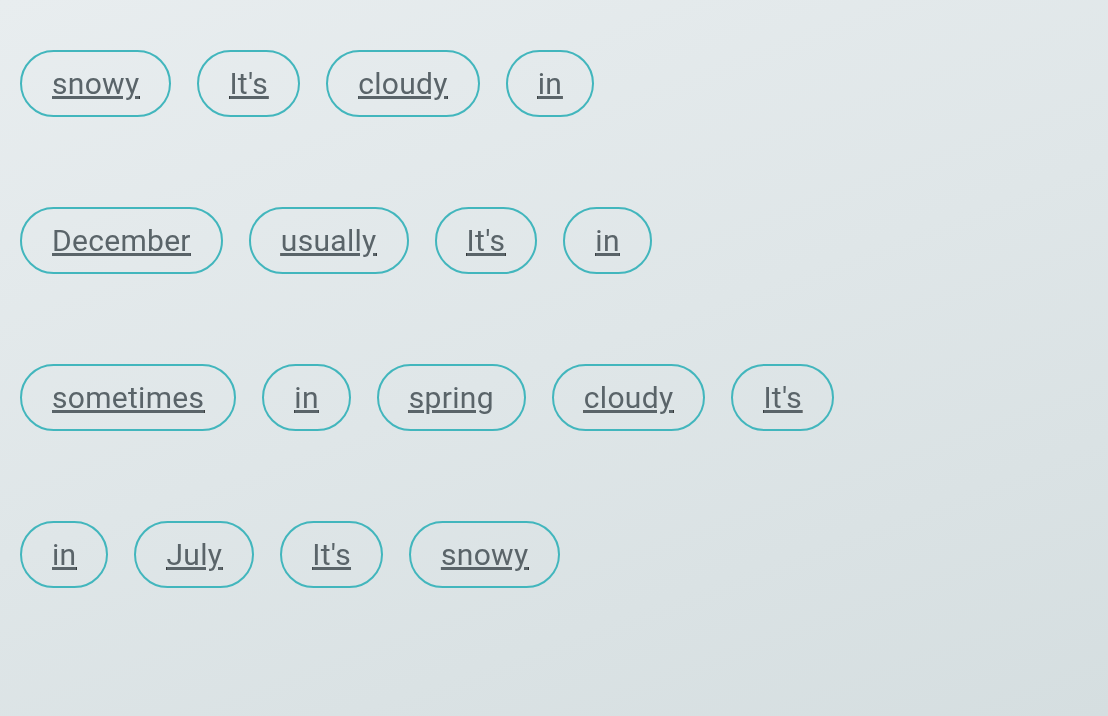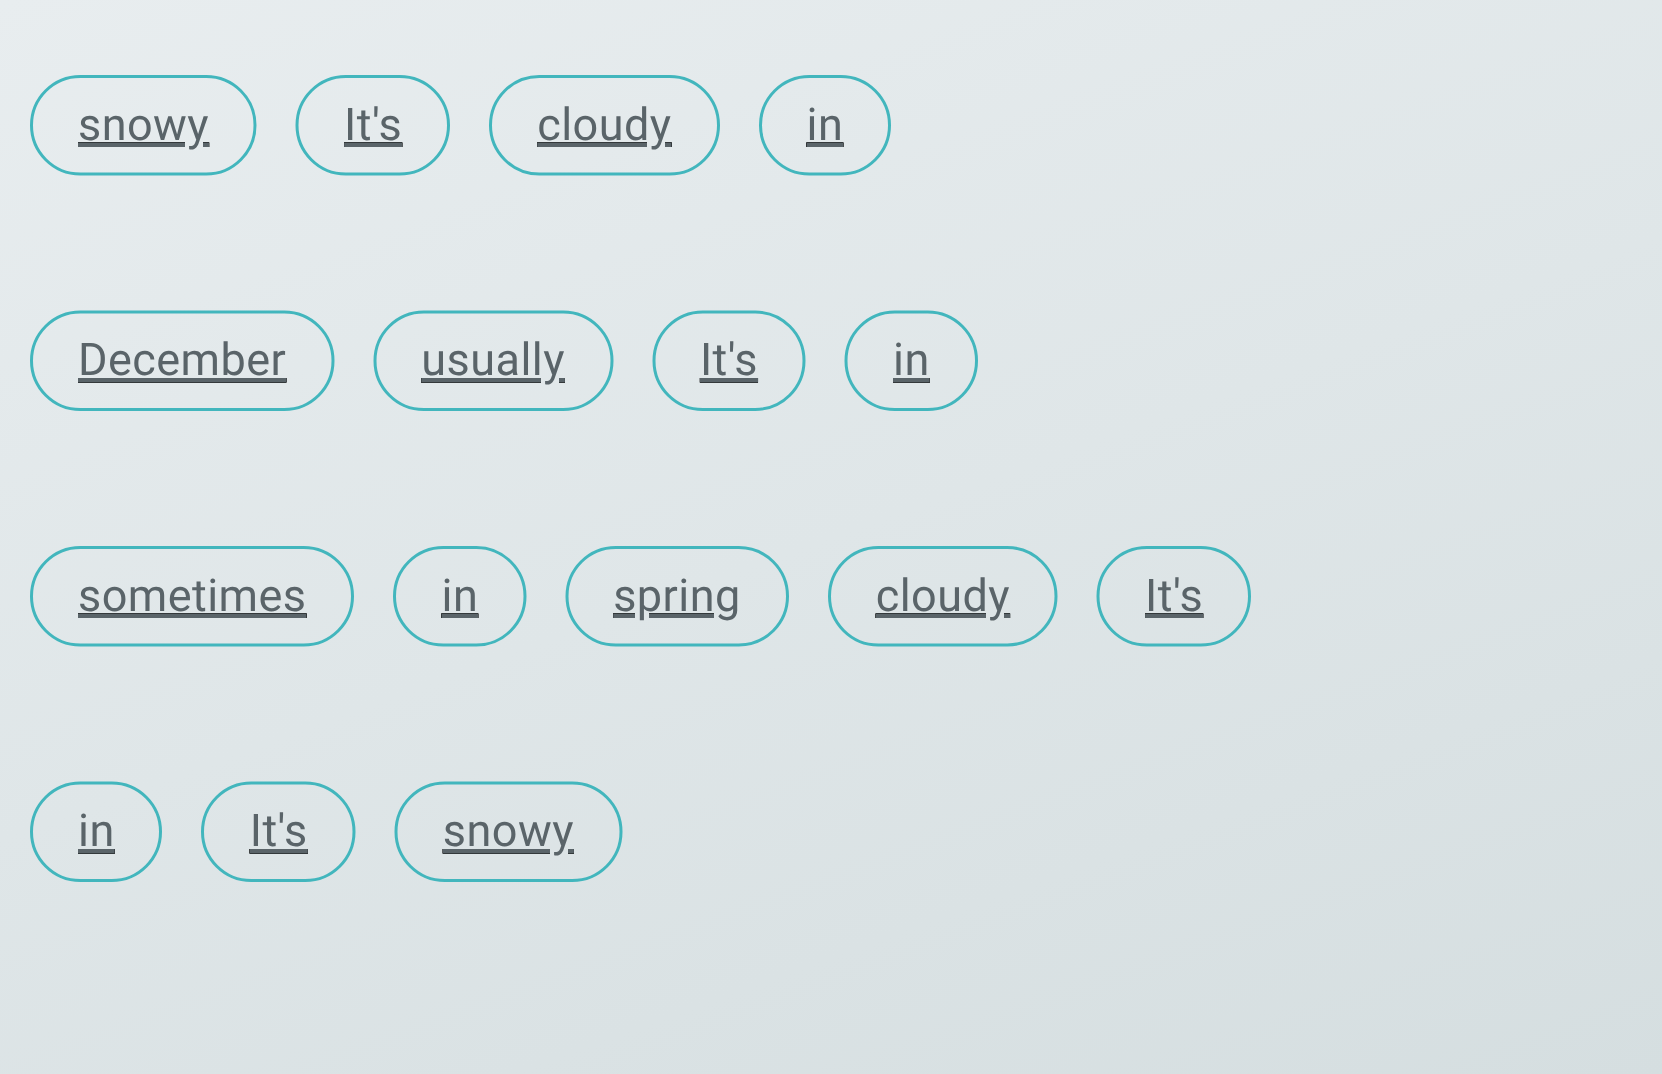--- a/index.html
+++ b/index.html
@@ -66,17 +66,18 @@
   <div class="word-row">
     <div class="word-chip">sometimes</div>
     <div class="word-chip">in</div>
     <div class="word-chip">spring</div>
     <div class="word-chip">cloudy</div>
     <div class="word-chip">It's</div>
   </div>
 
   <div class="word-row">
     <div class="word-chip">in</div>
+    <div class="word-chip">July</div>
     <div class="word-chip">It's</div>
     <div class="word-chip">snowy</div>
   </div>
 
 </div>
 
 </body></html>

